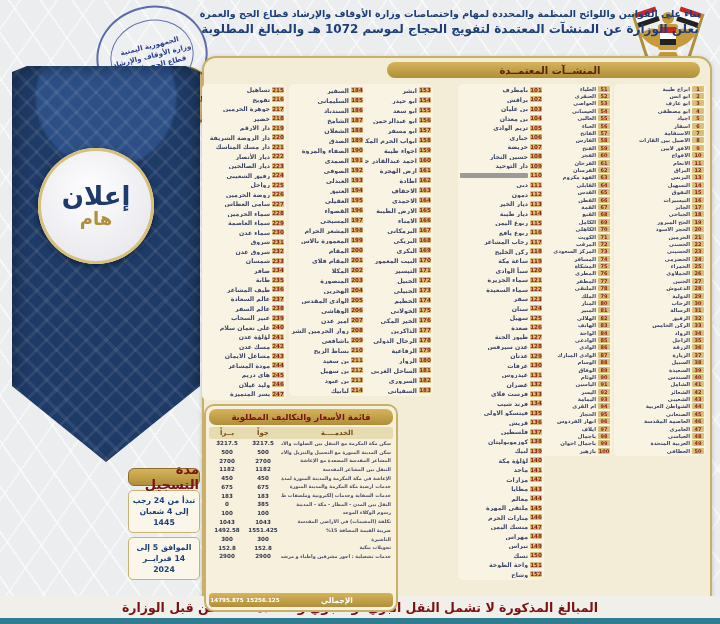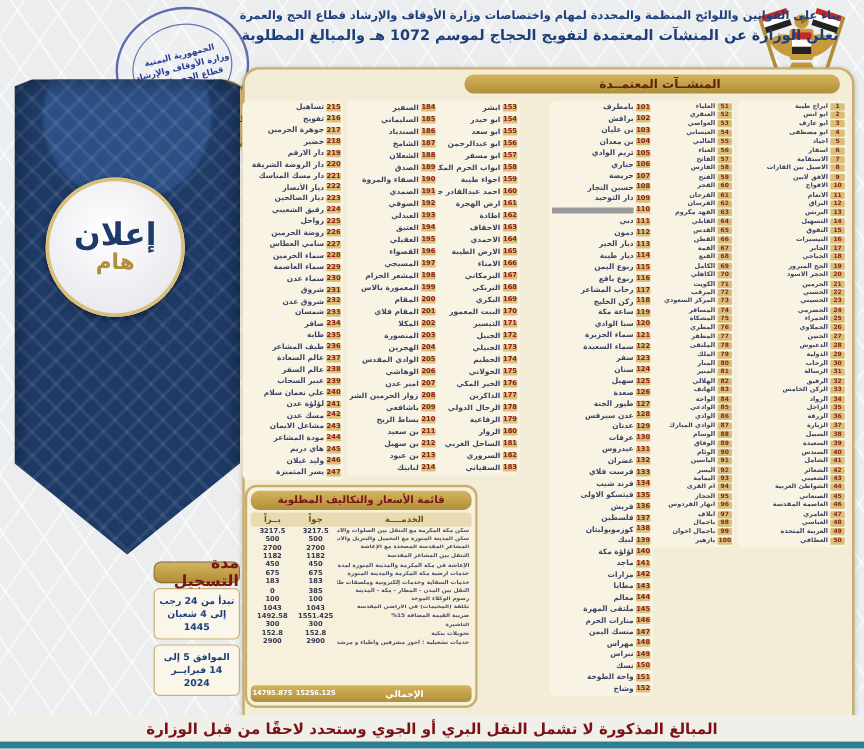--- a/index.html
+++ b/index.html
@@ -56,21 +56,21 @@
   .lrow .name.blank{background:#9a9a9a;height:5px;border-radius:1px;}
   .c1,.c2{width:88px;} .c1{right:4px;} .c2{right:98px;}
   .c1 .lrow,.c2 .lrow{height:7.4px;font-size:5.4px;}
   .c1 .num,.c2 .num{font-size:5px;}
   .c3{right:166px;width:82px;} .c3 .lrow{height:9.5px;font-size:6.2px;}
   .c4{right:277px;width:78px;} .c5{right:345px;width:72px;}
   .c4 .lrow,.c5 .lrow{height:10px;font-size:6.3px;}
   .c6{right:424px;width:80px;} .c6 .lrow{height:9.5px;font-size:6.2px;}
   .c3 .num,.c4 .num,.c5 .num,.c6 .num{font-size:5.6px;}
   
-  .ptable{position:absolute;top:404px;left:204px;width:194px;height:186px;background:#f6f0dc;
+  .ptable{position:absolute;top:404px;left:204px;width:194px;height:208px;background:#f6f0dc;
     border:2px solid #c9b06a;border-radius:10px;z-index:5;display:flex;flex-direction:column;padding:3px;box-sizing:border-box;}
   .pt-title{height:16px;border-radius:7px;background:linear-gradient(#d6b45c,#b08f3a);color:#7a1216;
     font-size:8.5px;font-weight:bold;display:flex;align-items:center;justify-content:center;}
   .pt-head{display:flex;direction:rtl;background:#e7dbb2;border-radius:3px;margin-top:2px;
     font-size:7px;font-weight:bold;color:#7a4a12;height:12px;align-items:center;}
   .pt-head .svc{flex:1;text-align:center;} .pt-head .air,.pt-head .land{flex:0 0 36px;text-align:center;}
   .pt-body{flex:1;display:flex;flex-direction:column;justify-content:space-around;}
   .prow{display:flex;direction:rtl;align-items:center;}
   .prow .svc{flex:1;font-size:4.8px;color:#4a4f6e;font-weight:bold;text-align:right;padding-right:2px;
     white-space:nowrap;overflow:hidden;}

